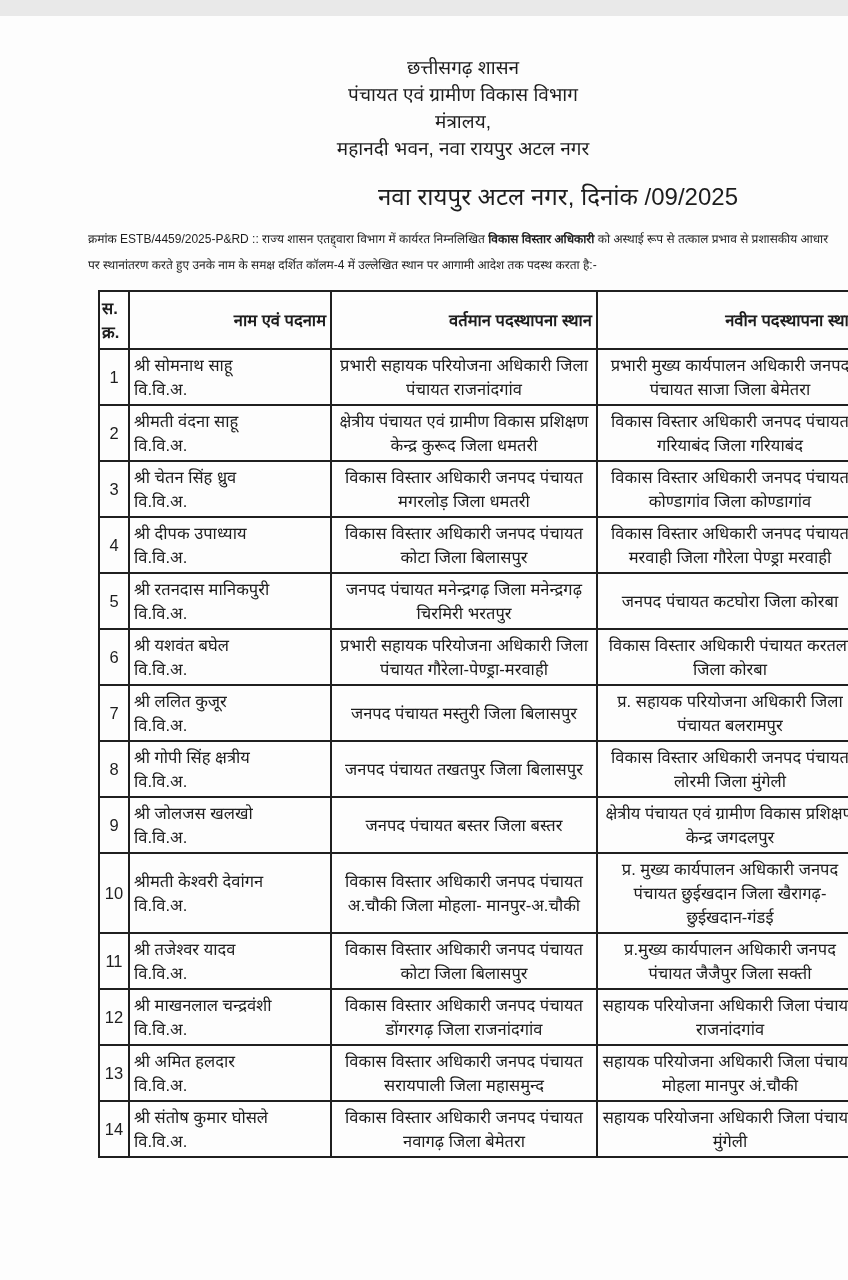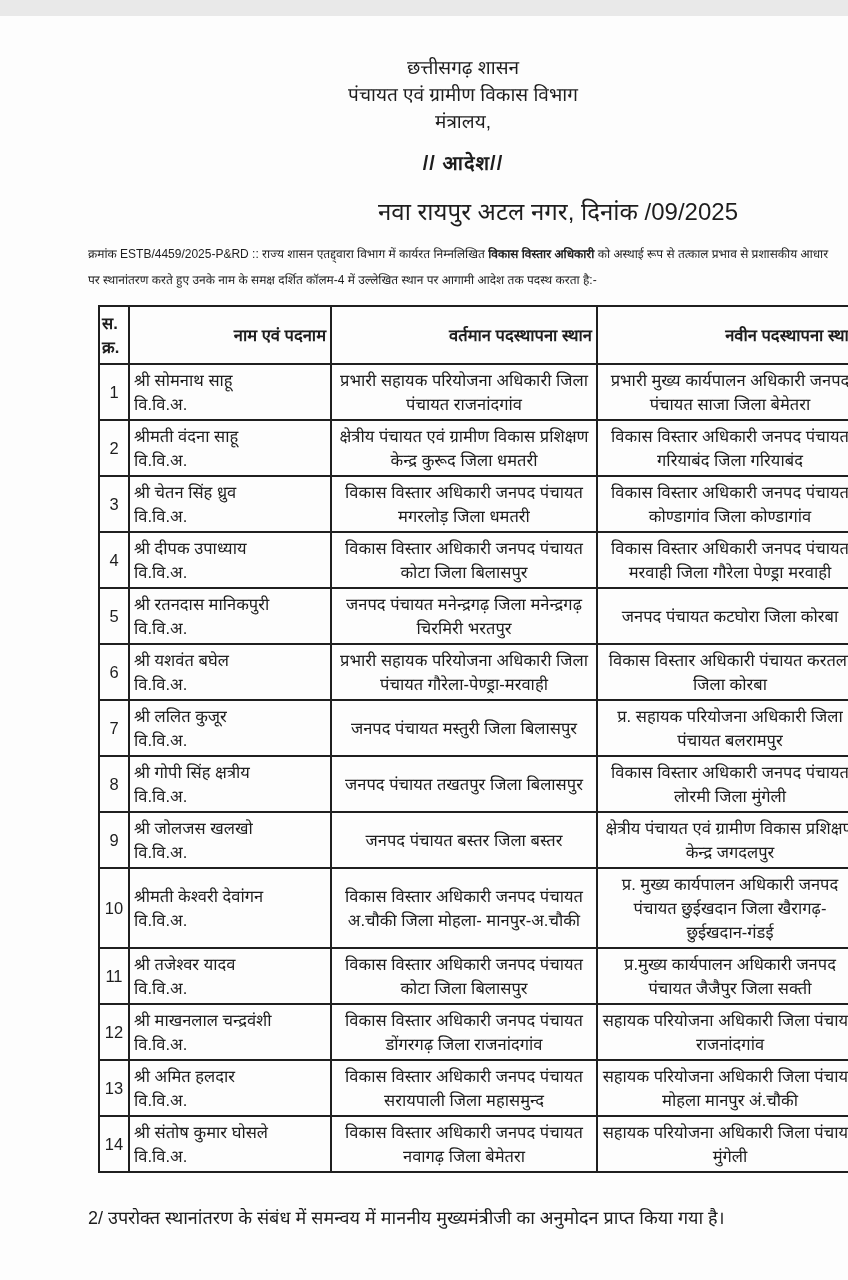--- a/index.html
+++ b/index.html
@@ -83,21 +83,21 @@
 </style>
 </head>
 <body>
 
 <div class="page">
 
   <div class="letterhead">
     <div>छत्तीसगढ़ शासन</div>
     <div>पंचायत एवं ग्रामीण विकास विभाग</div>
     <div>मंत्रालय,</div>
-    <div class="order-title">// आदेश//</div>
+    <div>महानदी भवन, नवा रायपुर अटल नगर</div>
   </div>
 
   <div class="date-line">नवा रायपुर अटल नगर, दिनांक /09/2025</div>
 
   <p class="intro"><span>क्रमांक ESTB/4459/2025-P&amp;RD :: राज्य शासन एतद्द्वारा विभाग में कार्यरत निम्नलिखित </span><b>विकास विस्तार अधिकारी</b><span> को अस्थाई रूप से तत्काल प्रभाव से प्रशासकीय आधार पर स्थानांतरण करते हुए उनके नाम के समक्ष दर्शित कॉलम-4 में उल्लेखित स्थान पर आगामी आदेश तक पदस्थ करता है:-</span></p>
 
   <table class="transfer-table">
     <thead>
       <tr>
         <th class="c-sr">स. क्र.</th>
@@ -229,15 +229,14 @@
           <td class="c-name">
             <div>श्री संतोष कुमार घोसले</div>
             <div>वि.वि.अ.</div>
           </td>
           <td class="c-cur">विकास विस्तार अधिकारी जनपद पंचायत नवागढ़ जिला बेमेतरा</td>
           <td class="c-new">सहायक परियोजना अधिकारी जिला पंचायत मुंगेली</td>
         </tr>
       </tbody>
   </table>
 
-  <p class="footer-note">2/ उपरोक्त स्थानांतरण के संबंध में समन्वय में माननीय मुख्यमंत्रीजी का अनुमोदन प्राप्त किया गया है।</p>
 
 </div>
 
 </body></html>

